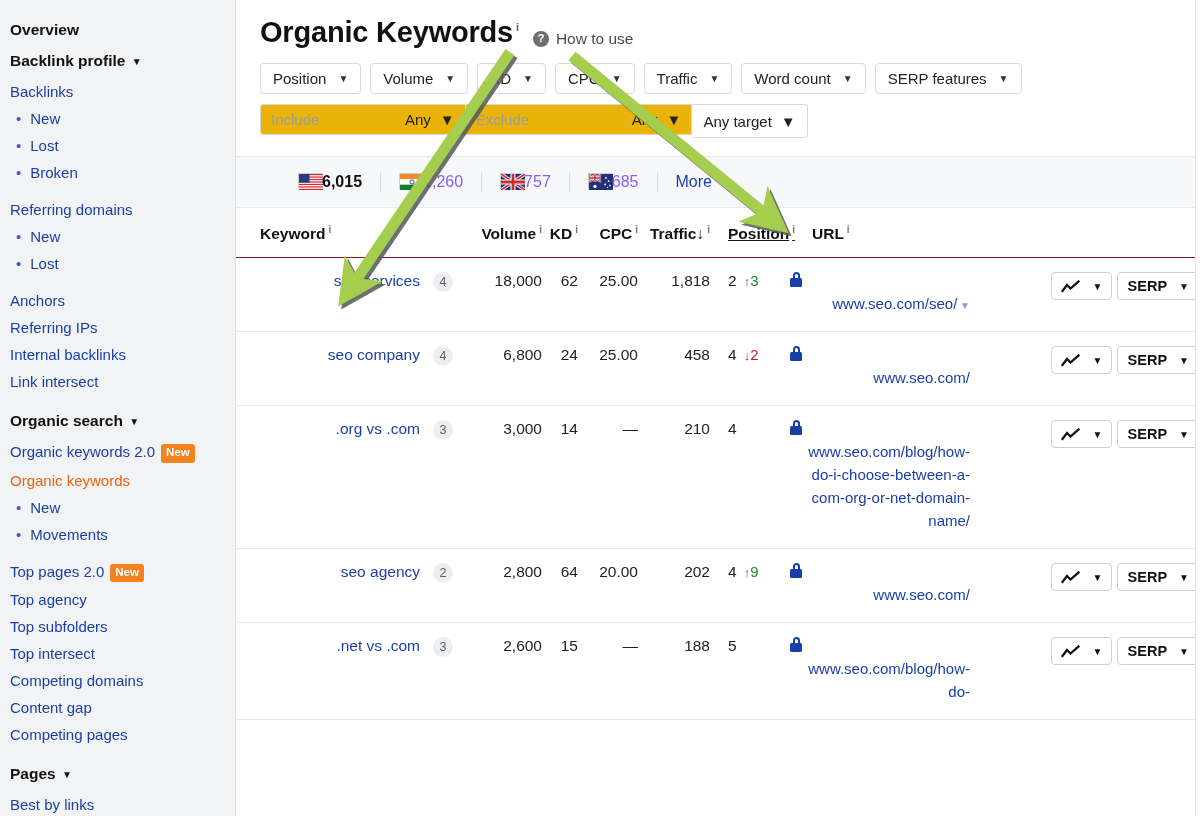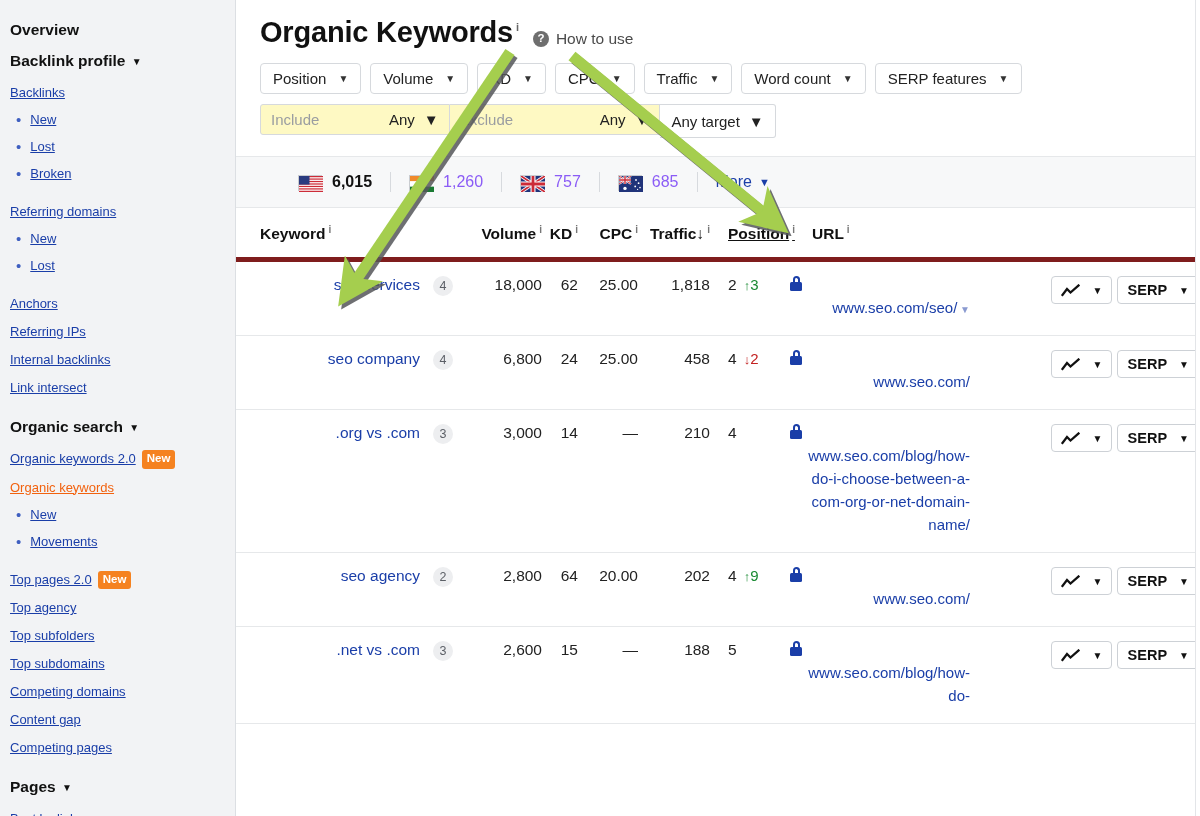--- a/index.html
+++ b/index.html
@@ -18,21 +18,21 @@
   #sidebar {
     width:236px; flex:0 0 236px; height:816px;
     background:#f2f3f5;
     border-right:1px solid #dcdfe3;
     padding:14px 0 0 0;
     overflow:hidden;
   }
   .sb-row { padding:3px 10px; line-height:21px; white-space:nowrap; }
   .sb-head { font-weight:bold; color:#111; font-size:15.5px; padding:5px 10px 5px 10px; }
   .sb-head .caret { font-size:10px; margin-left:2px; position:relative; top:-1px; }
-  .sb-link { color:#1a3ea8; font-size:13px; cursor:pointer;text-decoration:underline; }
+  .sb-link { color:#1a3ea8; font-size:15px; cursor:pointer; }
   .sb-link.active { color:#f2620f; }
   .sb-sub { padding-left:16px; display:flex; align-items:center; gap:9px; }
   .bullet { color:#3f5fc0; font-size:15px; line-height:1; }
   .badge-new {
     display:inline-block; background:#f58220; color:#fff;
     font-size:11.5px; font-weight:bold; line-height:1;
     padding:3px 5px 4px 5px; border-radius:3px; margin-left:6px;
     position:relative; top:-1px;
   }
   .sb-gap { height:10px; }
@@ -55,21 +55,21 @@
     border:1px solid #d6d9dd; background:#fff; border-radius:4px;
     height:31px; padding:0 12px; font-size:15px; color:#222;
     display:inline-flex; align-items:center; gap:12px; cursor:pointer;
     white-space:nowrap;
   }
   .fbtn .caret { font-size:10px; color:#333; }
 
   .filter-row2 { display:flex; padding:10px 0 0 24px; }
   .inp-group {
     display:flex; align-items:center; border:1px solid #d6d9dd;
-    background:#fef9c3; height:31px; border-radius:3px;
+    background:#eab308; height:31px; border-radius:3px;gap:16px;
   }
   .inp-group.first { border-radius:3px 0 0 3px; }
   .inp {
     border:0; outline:0; font-size:15px; font-family:inherit;
     color:#222; padding:0 10px; height:29px; background:transparent;
   }
   .inp::placeholder { color:#9a9da1; }
   .inp.include { width:128px; }
   .inp.exclude { width:150px; }
   .anyval {
@@ -83,37 +83,37 @@
     display:inline-flex; align-items:center; gap:9px; cursor:pointer;
     border-left:0;
   }
 
   
   .flags-bar {
     margin-top:18px; background:#f7f8f9;
     border-top:1px solid #e6e8ea; border-bottom:1px solid #e6e8ea;
     height:52px; display:flex; align-items:center; padding-left:24px; gap:0;
   }
-  .flag-item { display:flex; align-items:flex-end; gap:10px; padding:0 18px 0 0; }
+  .flag-item { display:flex; align-items:flex-start; padding:0 18px 0 0; }
   .flag-item:first-child { padding-left:38px; }
   .flag-sep { width:1px; height:20px; background:#d7dade; margin-right:18px; }
   .flag-count { font-size:16px; color:#8b5cf6; }
   .flag-count.bold { color:#111; font-weight:bold; }
   .flag { width:24px; height:16px; border:1px solid #c9ccd0; display:block; }
   .more-link { color:#1a3ea8; font-size:16px; display:flex; align-items:center; gap:7px; cursor:pointer; }
 
   
   table.kw { width:100%; border-collapse:collapse; table-layout:fixed; }
   table.kw th {
     font-size:15.5px; font-weight:bold; color:#111; text-align:right;
     padding:16px 0 14px 0; vertical-align:top; white-space:nowrap;
   }
   table.kw th.kw-col { text-align:left; padding-left:24px; }
   table.kw th .sup-i { font-size:10px; color:#777; }
-  table.kw tr.head-row { border-bottom:5px solid #7f1d1d; }
+  table.kw tr.head-row { border-bottom:1px solid #7f1d1d; }
   table.kw tbody tr { border-bottom:1px solid #e6e8ea; }
   table.kw td { padding:14px 0 16px 0; font-size:15.5px; vertical-align:top; text-align:right; }
   td.c-kw { text-align:left; padding-left:24px; }
   .kw-link { color:#1a3ea8; cursor:pointer; font-size:15.5px; }
   .sf-chip {
     display:inline-block; min-width:20px; height:20px; line-height:20px;
     border-radius:10px; background:#edeef0; color:#5b5f66;
     font-size:12.5px; text-align:center; padding:0 6px;
   }
   .pos-wrap { display:inline-flex; align-items:baseline; gap:7px; justify-content:flex-end; }
@@ -196,21 +196,21 @@
           <span class="sb-link">New</span>
         </div>
         <div class="sb-row sb-sub">
           <span class="bullet">•</span>
           <span class="sb-link">Movements</span>
         </div>
         <div class="sb-gap"></div>
         <div class="sb-row"><span class="sb-link">Top pages 2.0</span><span class="badge-new">New</span></div>
         <div class="sb-row"><span class="sb-link">Top agency</span></div>
         <div class="sb-row"><span class="sb-link">Top subfolders</span></div>
-        <div class="sb-row"><span class="sb-link">Top subdomains</span></div>
+        <div class="sb-row"><span class="sb-link">Top intersect</span></div>
         <div class="sb-row"><span class="sb-link">Competing domains</span></div>
         <div class="sb-row"><span class="sb-link">Content gap</span></div>
         <div class="sb-row"><span class="sb-link">Competing pages</span></div>
         <div class="sb-gap"></div>
         <div class="sb-row sb-head"><span>Pages</span> <span class="caret">▼</span></div>
         <div class="sb-row"><span class="sb-link">Best by links</span></div>
       </div>
   </aside>
 
   <main id="main">

